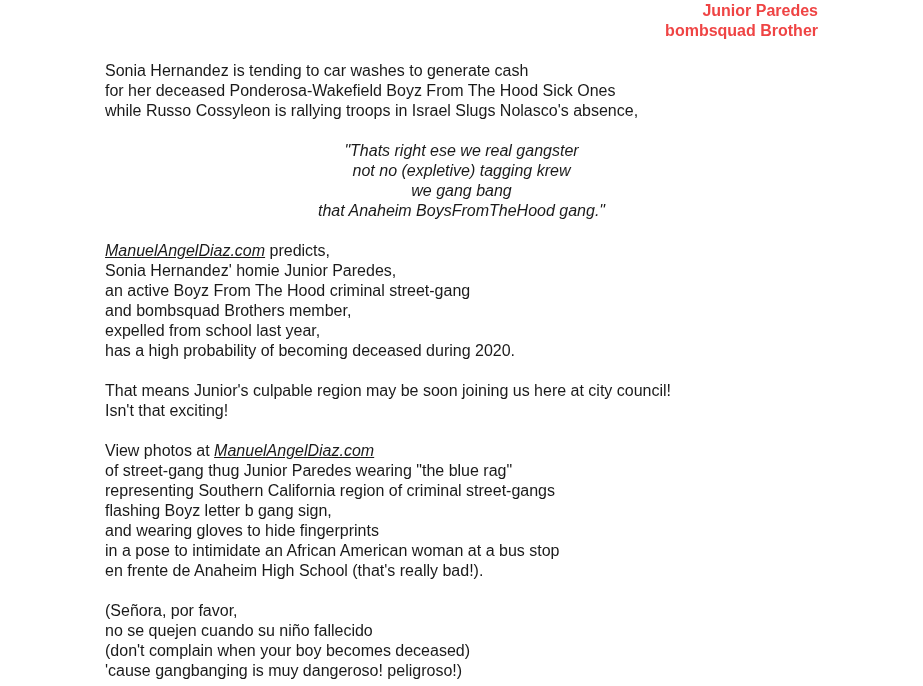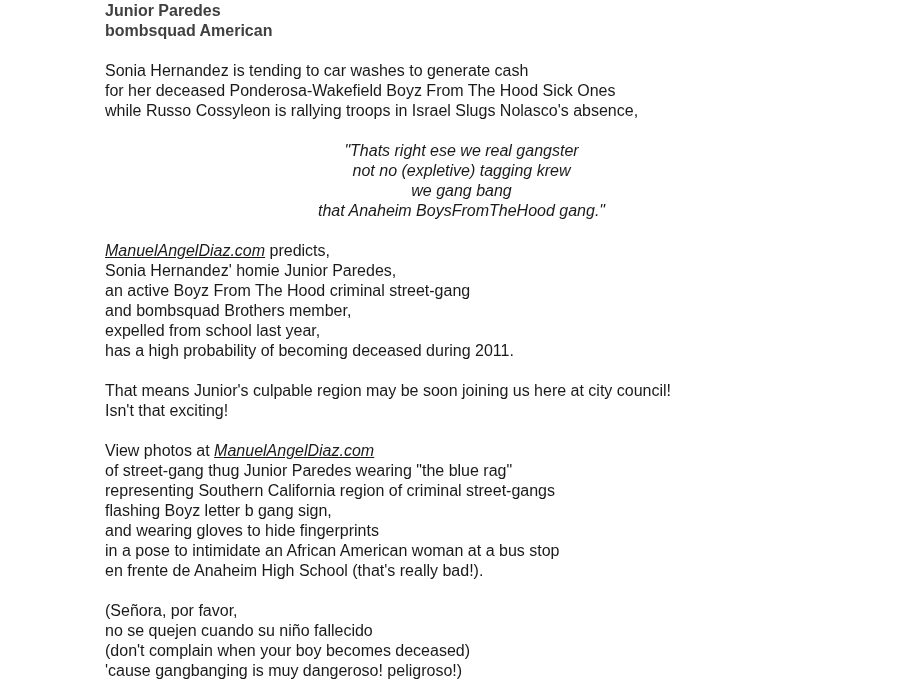--- a/index.html
+++ b/index.html
@@ -9,55 +9,55 @@
     background: #ffffff;
     font-family: "Liberation Sans", sans-serif;
     font-size: 16px;
     line-height: 20px;
     color: #1a1a1a;
     overflow: hidden;
   }
   .page { padding: 1px 105px 0 105px; }
   .title {
     font-weight: bold;
-    text-align: left;
-    color: #404040;
+    text-align: right;
+    color: #ef4444;
     margin: 0 0 20px 0;
   }
   p { margin: 0 0 20px 0; }
   .quote { font-style: italic; text-align: center; }
   [data-bind-lines] { white-space: pre-line; text-align: right; }
   .link {
     color: inherit;
     text-decoration: underline;
     cursor: pointer;
     font-style: italic;
   }
 </style>
 </head>
 <body>
 
 <div class="page">
 
-  <p class="title"><span data-bind="title.line1">Junior Paredes</span><br><span data-bind="title.line2">bombsquad American</span></p>
+  <p class="title"><span data-bind="title.line1">Junior Paredes</span><br><span data-bind="title.line2">bombsquad Brother</span></p>
 
   <p><span data-bind-lines="intro.lines">Sonia Hernandez is tending to car washes to generate cash
 for her deceased Ponderosa-Wakefield Boyz From The Hood Sick Ones
 while Russo Cossyleon is rallying troops in Israel Slugs Nolasco's absence,</span></p>
 
   <p class="quote"><span data-bind-lines="quote.lines">"Thats right ese we real gangster
 not no (expletive) tagging krew
 we gang bang
 that Anaheim BoysFromTheHood gang."</span></p>
 
   <p><a class="link" data-bind="prediction.link_text">ManuelAngelDiaz.com</a><span data-bind="prediction.after_link"> predicts,</span><br><span data-bind-lines="prediction.lines">Sonia Hernandez' homie Junior Paredes,
 an active Boyz From The Hood criminal street-gang
 and bombsquad Brothers member,
 expelled from school last year,
-has a high probability of becoming deceased during 2011.</span></p>
+has a high probability of becoming deceased during 2020.</span></p>
 
   <p><span data-bind-lines="council.lines">That means Junior's culpable region may be soon joining us here at city council!
 Isn't that exciting!</span></p>
 
   <p><span data-bind="photos.before_link">View photos at </span><a class="link" data-bind="photos.link_text">ManuelAngelDiaz.com</a><br><span data-bind-lines="photos.lines">of street-gang thug Junior Paredes wearing "the blue rag"
 representing Southern California region of criminal street-gangs
 flashing Boyz letter b gang sign,
 and wearing gloves to hide fingerprints
 in a pose to intimidate an African American woman at a bus stop
 en frente de Anaheim High School (that's really bad!).</span></p>

